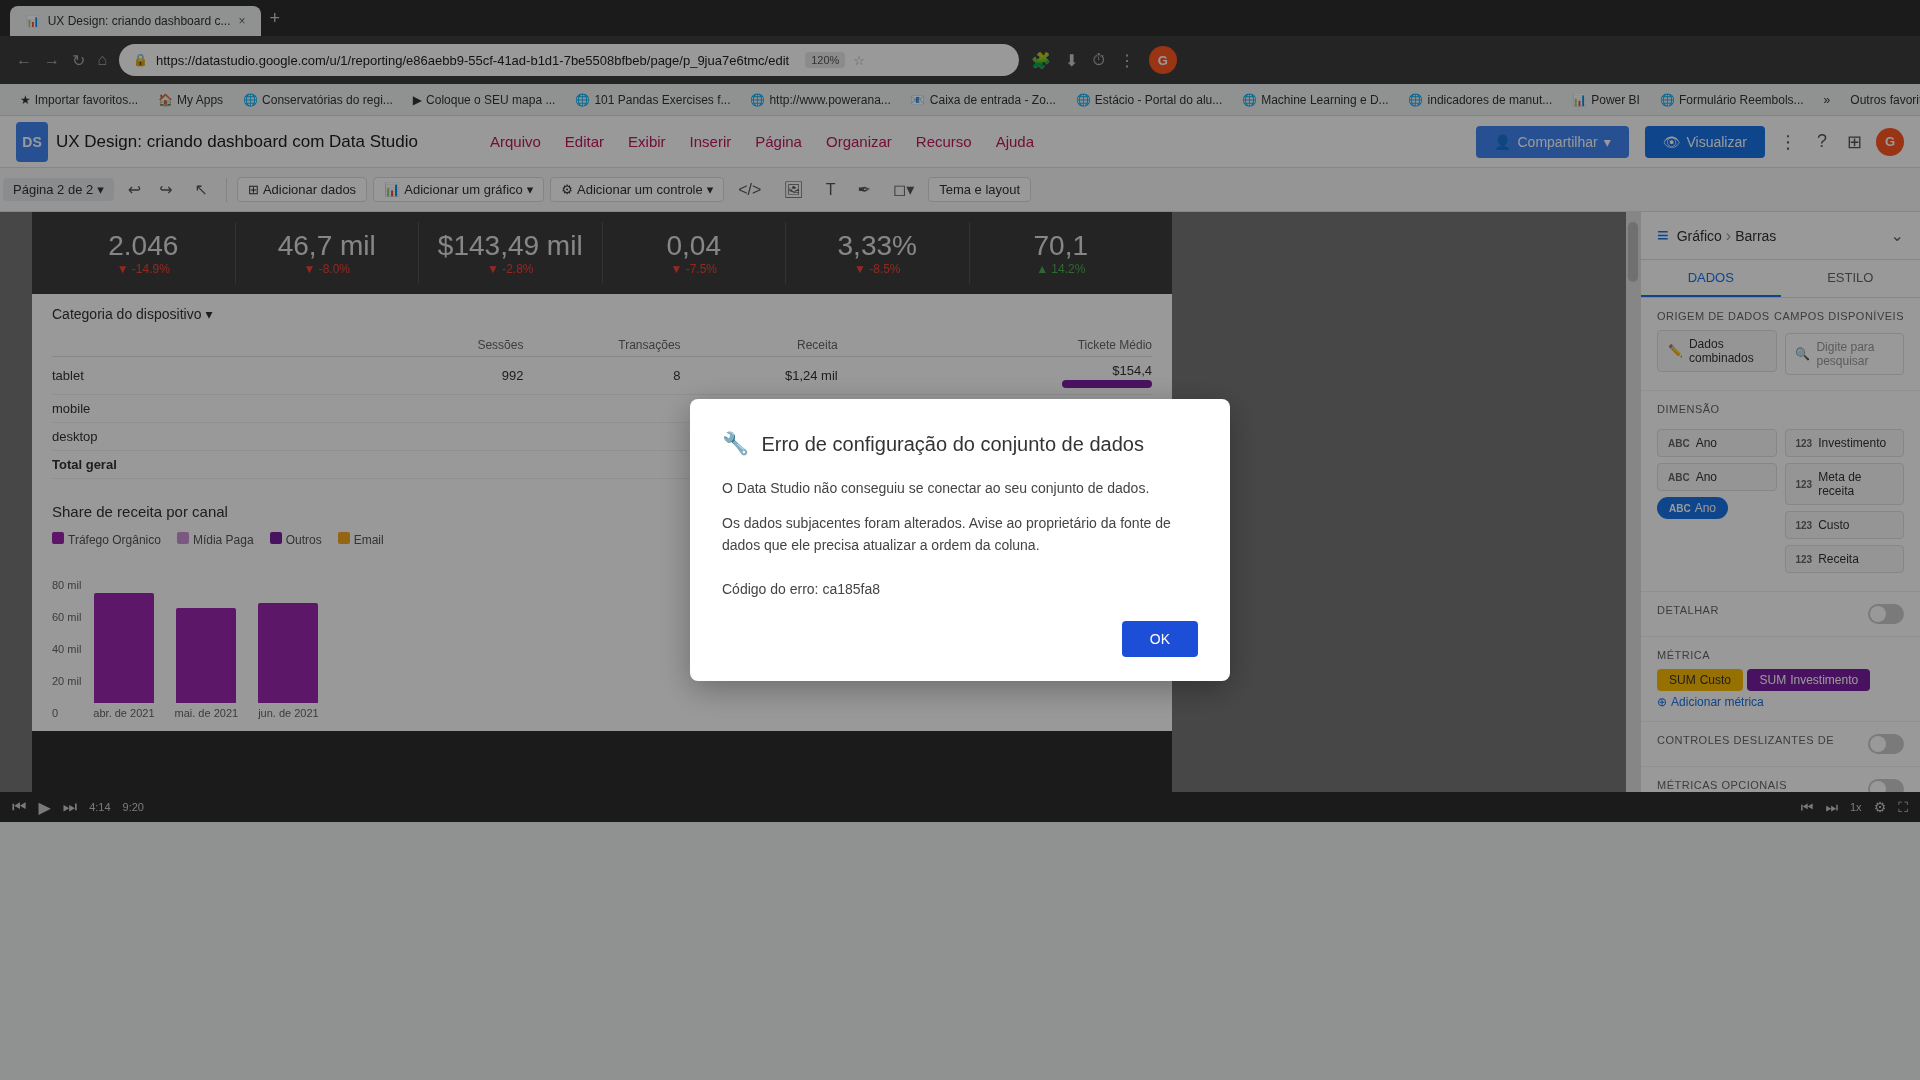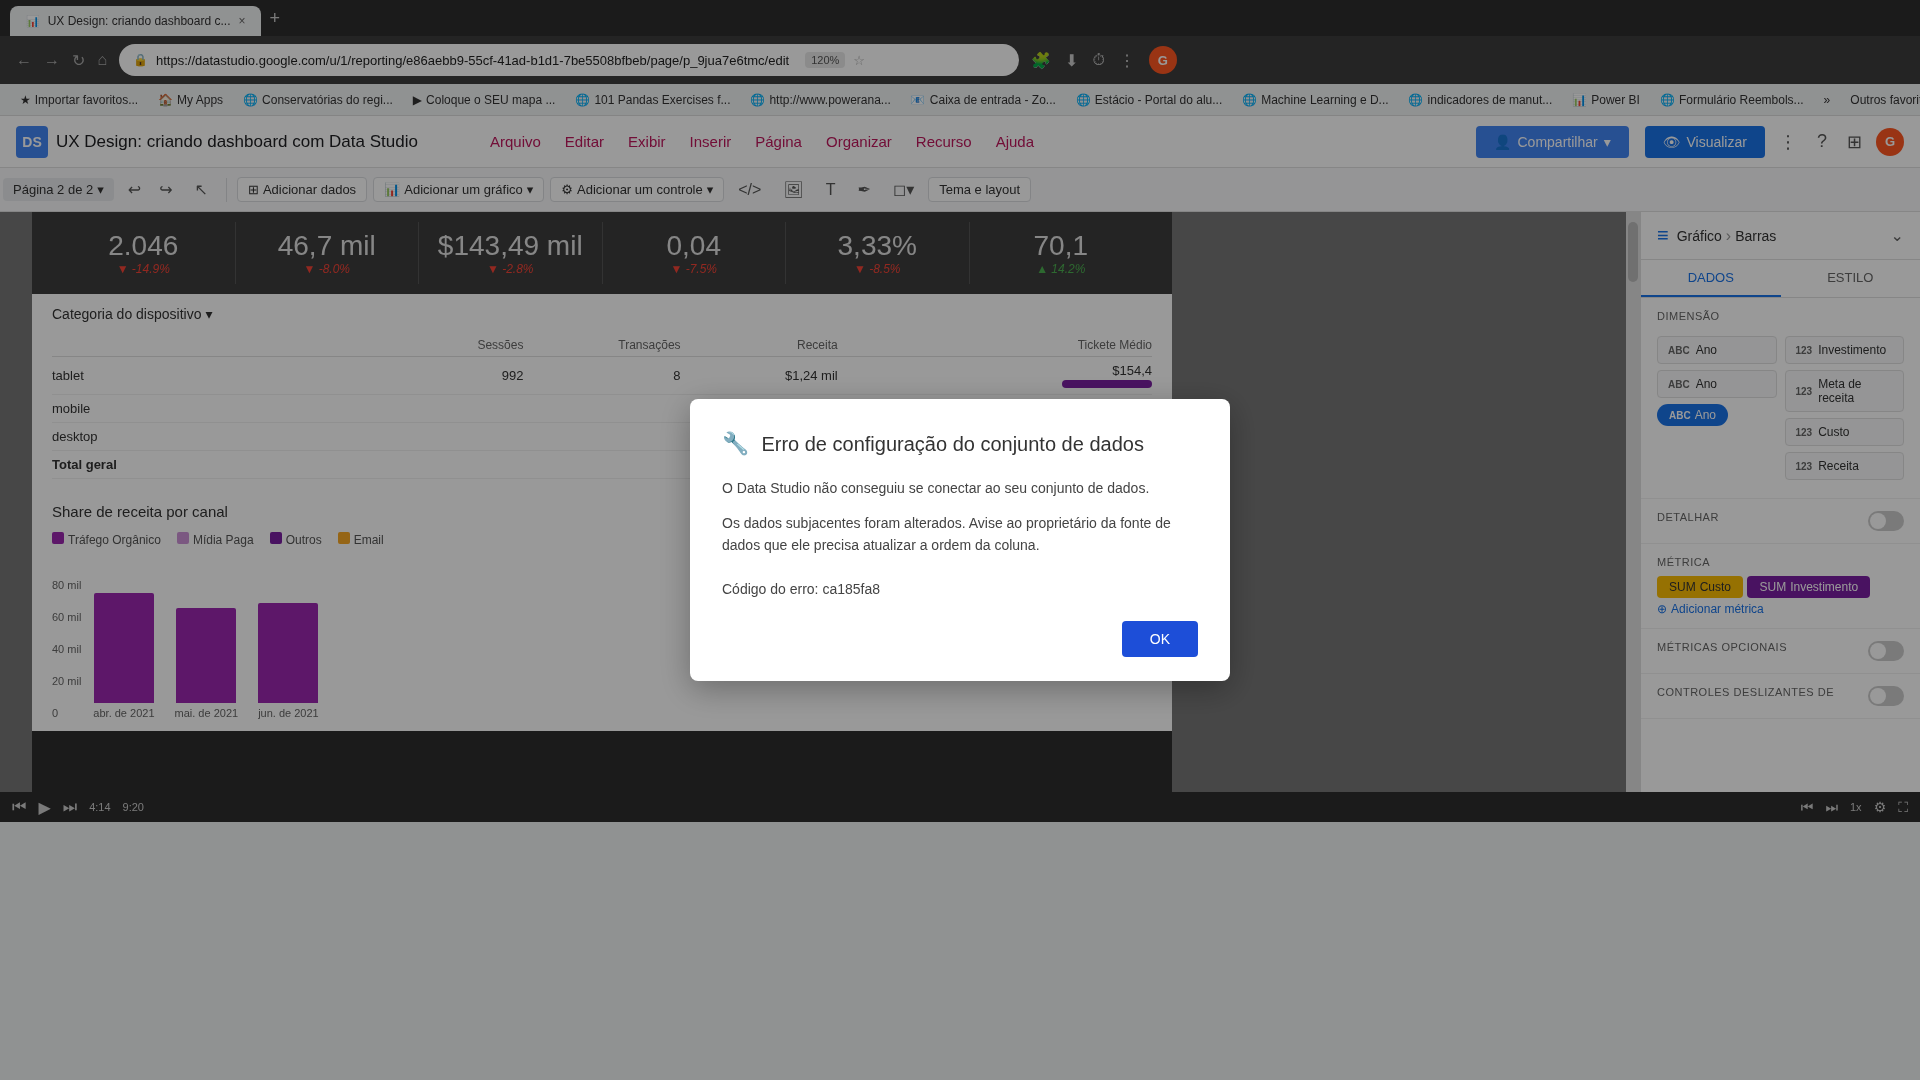--- a/index.html
+++ b/index.html
@@ -20,21 +20,21 @@
     .star-icon { color: #aaa; }
     .right-icons { display: flex; align-items: center; gap: 14px; color: #ccc; font-size: 16px; }
     .profile-icon { width: 28px; height: 28px; border-radius: 50%; background: #ff5722; display: flex; align-items: center; justify-content: center; color: white; font-size: 13px; font-weight: bold; }
 
     
     .bookmarks-bar { background: #f1f3f4; height: 32px; display: flex; align-items: center; padding: 0 12px; gap: 4px; border-bottom: 1px solid #ddd; font-size: 12px; color: #333; overflow: hidden; }
     .bookmark-item { padding: 4px 8px; border-radius: 4px; cursor: pointer; white-space: nowrap; display: flex; align-items: center; gap: 4px; }
 
     
     .app-toolbar { background: #fff; height: 52px; display: flex; align-items: center; padding: 0 16px; gap: 8px; border-bottom: 1px solid #e0e0e0; }
-    .app-logo { width: 32px; height: 32px; background: #4285f4; border-radius: 4px; display: flex; align-items: center; justify-content: center; color: white; font-weight: bold; font-size: 14px; }
+    .app-logo { width: 32px; height: 40px; background: #4285f4; border-radius: 4px; display: flex; align-items: center; justify-content: center; color: white; font-weight: bold; font-size: 14px; }
     .app-title { font-size: 17px; color: #202124; font-weight: 400; flex: 1; }
     .menu-bar { display: flex; align-items: center; gap: 4px; }
     .menu-item { padding: 4px 10px; font-size: 15px; color: #be185d; cursor: pointer; border-radius: 4px; }
     .spacer { flex: 1; }
     .btn-share { background: #4285f4; color: white; border: none; border-radius: 4px; padding: 8px 18px; font-size: 14px; cursor: pointer; display: flex; align-items: center; gap: 6px; }
     .btn-visualizar { background: #1a73e8; color: white; border: none; border-radius: 4px; padding: 8px 18px; font-size: 14px; cursor: pointer; display: flex; align-items: center; gap: 6px; margin-left: 8px; }
     .toolbar-icon-btn { background: none; border: none; color: #555; font-size: 18px; cursor: pointer; padding: 6px; border-radius: 50%; }
 
     
     .edit-toolbar { background: #f8f9fa; height: 44px; display: flex; align-items: center; padding: 0 3px; gap: 6px; border-bottom: 1px solid #e0e0e0; }
@@ -43,21 +43,21 @@
     .icon-btn { background: none; border: none; color: #555; cursor: pointer; padding: 4px 8px; border-radius: 4px; font-size: 16px; }
     .divider-v { width: 1px; height: 24px; background: #dadce0; margin: 0 4px; }
     .toolbar-dropdown { display: flex; align-items: center; gap: 4px; padding: 4px 10px; border: 1px solid #dadce0; border-radius: 4px; font-size: 13px; color: #333; cursor: pointer; background: white; }
     .right-panel { width: 280px; background: #fff; border-left: 1px solid #e0e0e0; overflow-y: auto; }
 
     
     .metrics-row { display: flex; background: #3d3d3d; padding: 10px 20px; gap: 0; }
     .metric-cell { flex: 1; text-align: center; padding: 8px 16px; border-right: 1px solid #555; }
     .metric-cell:last-child { border-right: none; }
     .metric-value { font-size: 28px; color: #e0e0e0; font-weight: 400; }
-    .metric-change { font-size: 12px; color: #f44336; display: flex; align-items: center; justify-content: center; gap: 3px; font-style: italic; }
+    .metric-change { font-size: 12px; color: #f44336; display: flex; align-items: center; justify-content: center; gap: 3px; }
     .metric-change.positive { color: #4caf50; }
 
     
     .scroll-bar { position: absolute; right: 0; top: 0; width: 14px; height: 100%; background: #e0e0e0; }
     .scroll-thumb { width: 10px; height: 60px; background: #bbb; border-radius: 5px; margin: 2px auto; margin-top: 10px; }
     .table-title { font-size: 14px; color: #333; margin-bottom: 12px; display: flex; align-items: center; gap: 4px; }
     .table-header { display: flex; font-size: 12px; color: #666; padding: 4px 0; border-bottom: 1px solid #e0e0e0; }
     .table-row { display: flex; font-size: 13px; color: #333; padding: 6px 0; border-bottom: 1px solid #f0f0f0; align-items: center; }
     .col-device { flex: 2; }
     .col-sessions { flex: 1; text-align: right; }
@@ -404,20 +404,36 @@
       <span style="margin:0 4px; color:#999;">›</span>
       <span style="font-size:14px; color:#333;">Barras</span>
       <span class="panel-chevron">⌄</span>
     </div>
 
     <div class="panel-tabs">
       <div class="panel-tab active">DADOS</div>
       <div class="panel-tab">ESTILO</div>
     </div>
 
+    <div class="panel-section">
+      <div style="display:flex; justify-content:space-between;">
+        <div class="panel-section-title">Origem de dados</div>
+        <div class="panel-section-title">Campos disponíveis</div>
+      </div>
+      <div style="display:flex; gap:8px; align-items:center;">
+        <div class="panel-field" style="flex:1;">
+          <span>✏️</span>
+          <span>Dados combinados</span>
+        </div>
+        <div class="search-field" style="flex:1;">
+          <span>🔍</span>
+          <span style="color:#999; font-size:12px;">Digite para pesquisar</span>
+        </div>
+      </div>
+    </div>
 
     <div class="panel-section">
       <div style="display:flex; justify-content:space-between; align-items:center; margin-bottom:6px;">
         <div class="panel-section-title">Dimensão</div>
       </div>
       <div style="display:flex; gap:8px;">
         <div style="flex:1;">
           <div class="panel-field">
             <span class="field-abc">ABC</span>
             <span>Ano</span>
@@ -468,36 +484,36 @@
       <div class="metric-chip purple">
         <span>SUM</span>
         <span>Investimento</span>
       </div>
       <div class="add-metric">
         <span>⊕</span>
         <span>Adicionar métrica</span>
       </div>
     </div>
 
+    <div class="panel-section">
+      <div style="display:flex; justify-content:space-between; align-items:flex-start;">
+        <div>
+          <div class="panel-section-title">Controles deslizantes de</div>
+
+        </div>
+        <div class="toggle-switch">
+          <div class="toggle-knob"></div>
+        </div>
+      </div>
+    </div>
+
     <div class="panel-section" style="display:flex; justify-content:space-between; align-items:center;">
       <span class="panel-section-title">Métricas opcionais</span>
       <div class="toggle-switch">
         <div class="toggle-knob"></div>
-      </div>
-    </div>
-
-    <div class="panel-section">
-      <div style="display:flex; justify-content:space-between; align-items:flex-start;">
-        <div>
-          <div class="panel-section-title">Controles deslizantes de</div>
-
-        </div>
-        <div class="toggle-switch">
-          <div class="toggle-knob"></div>
-        </div>
       </div>
     </div>
 
   </div>
 </div>
 
 <div class="modal-overlay">
   <div class="modal">
     <div class="modal-header">
       <span class="modal-wrench">🔧</span>

